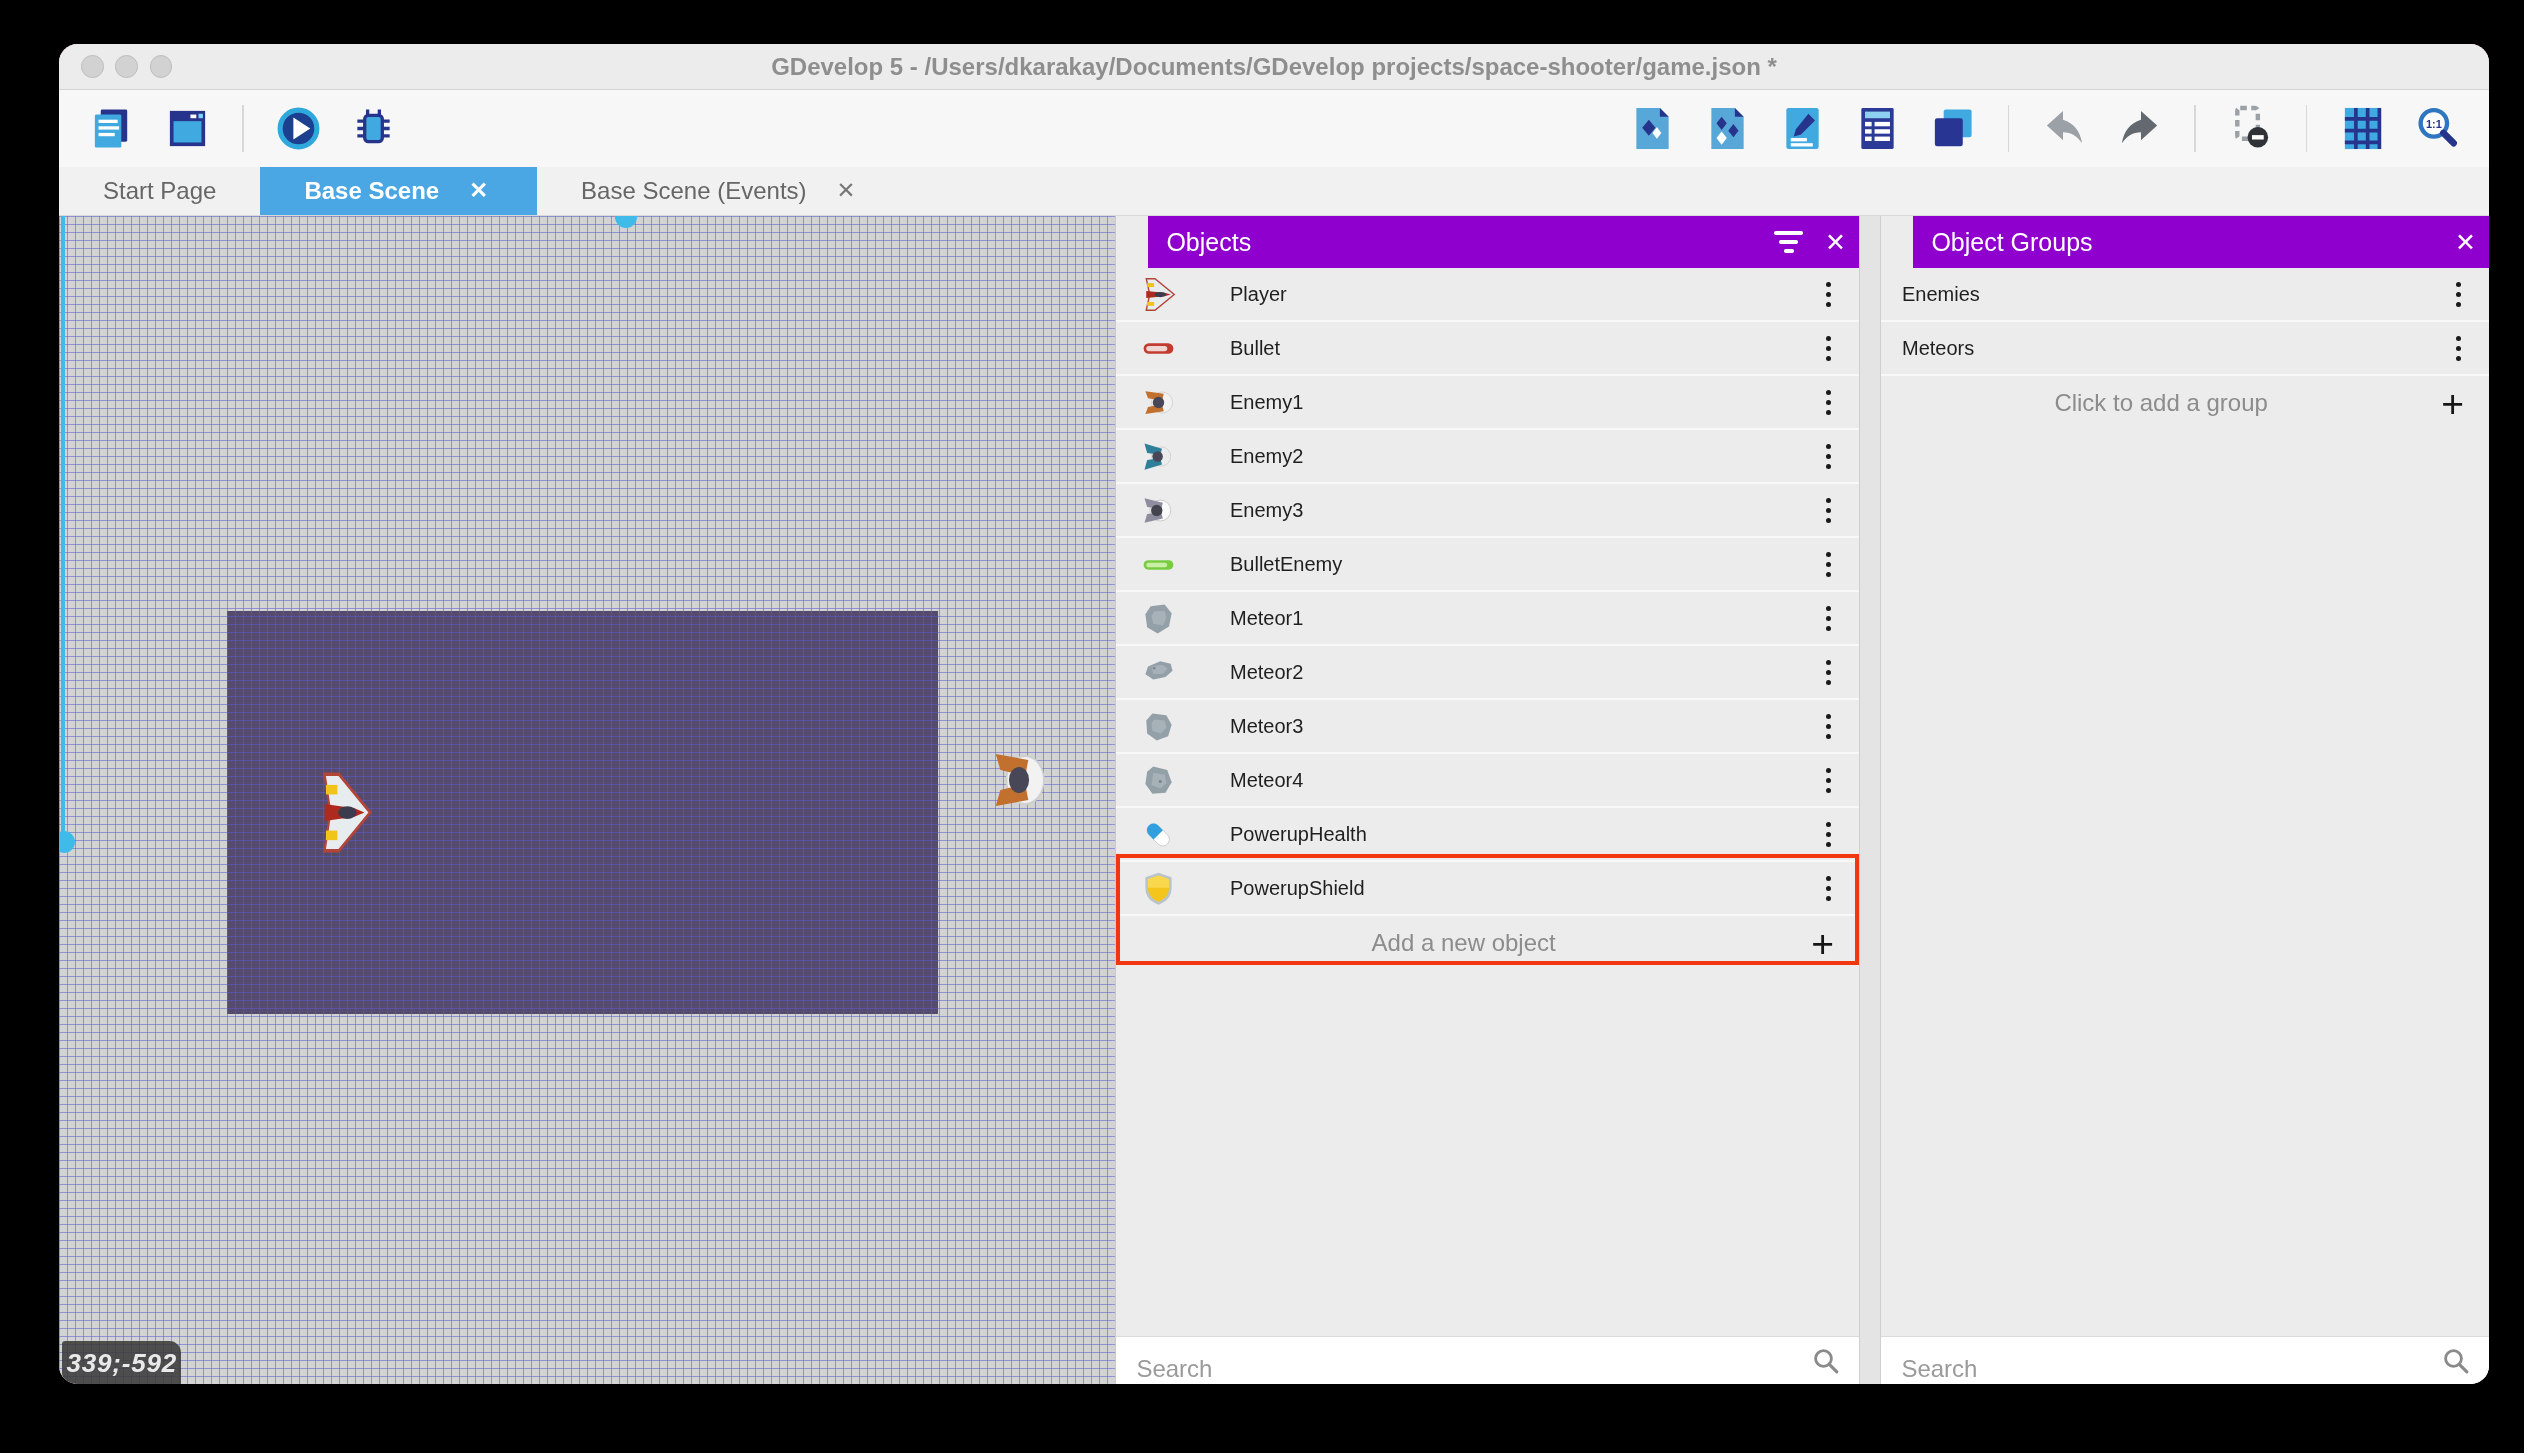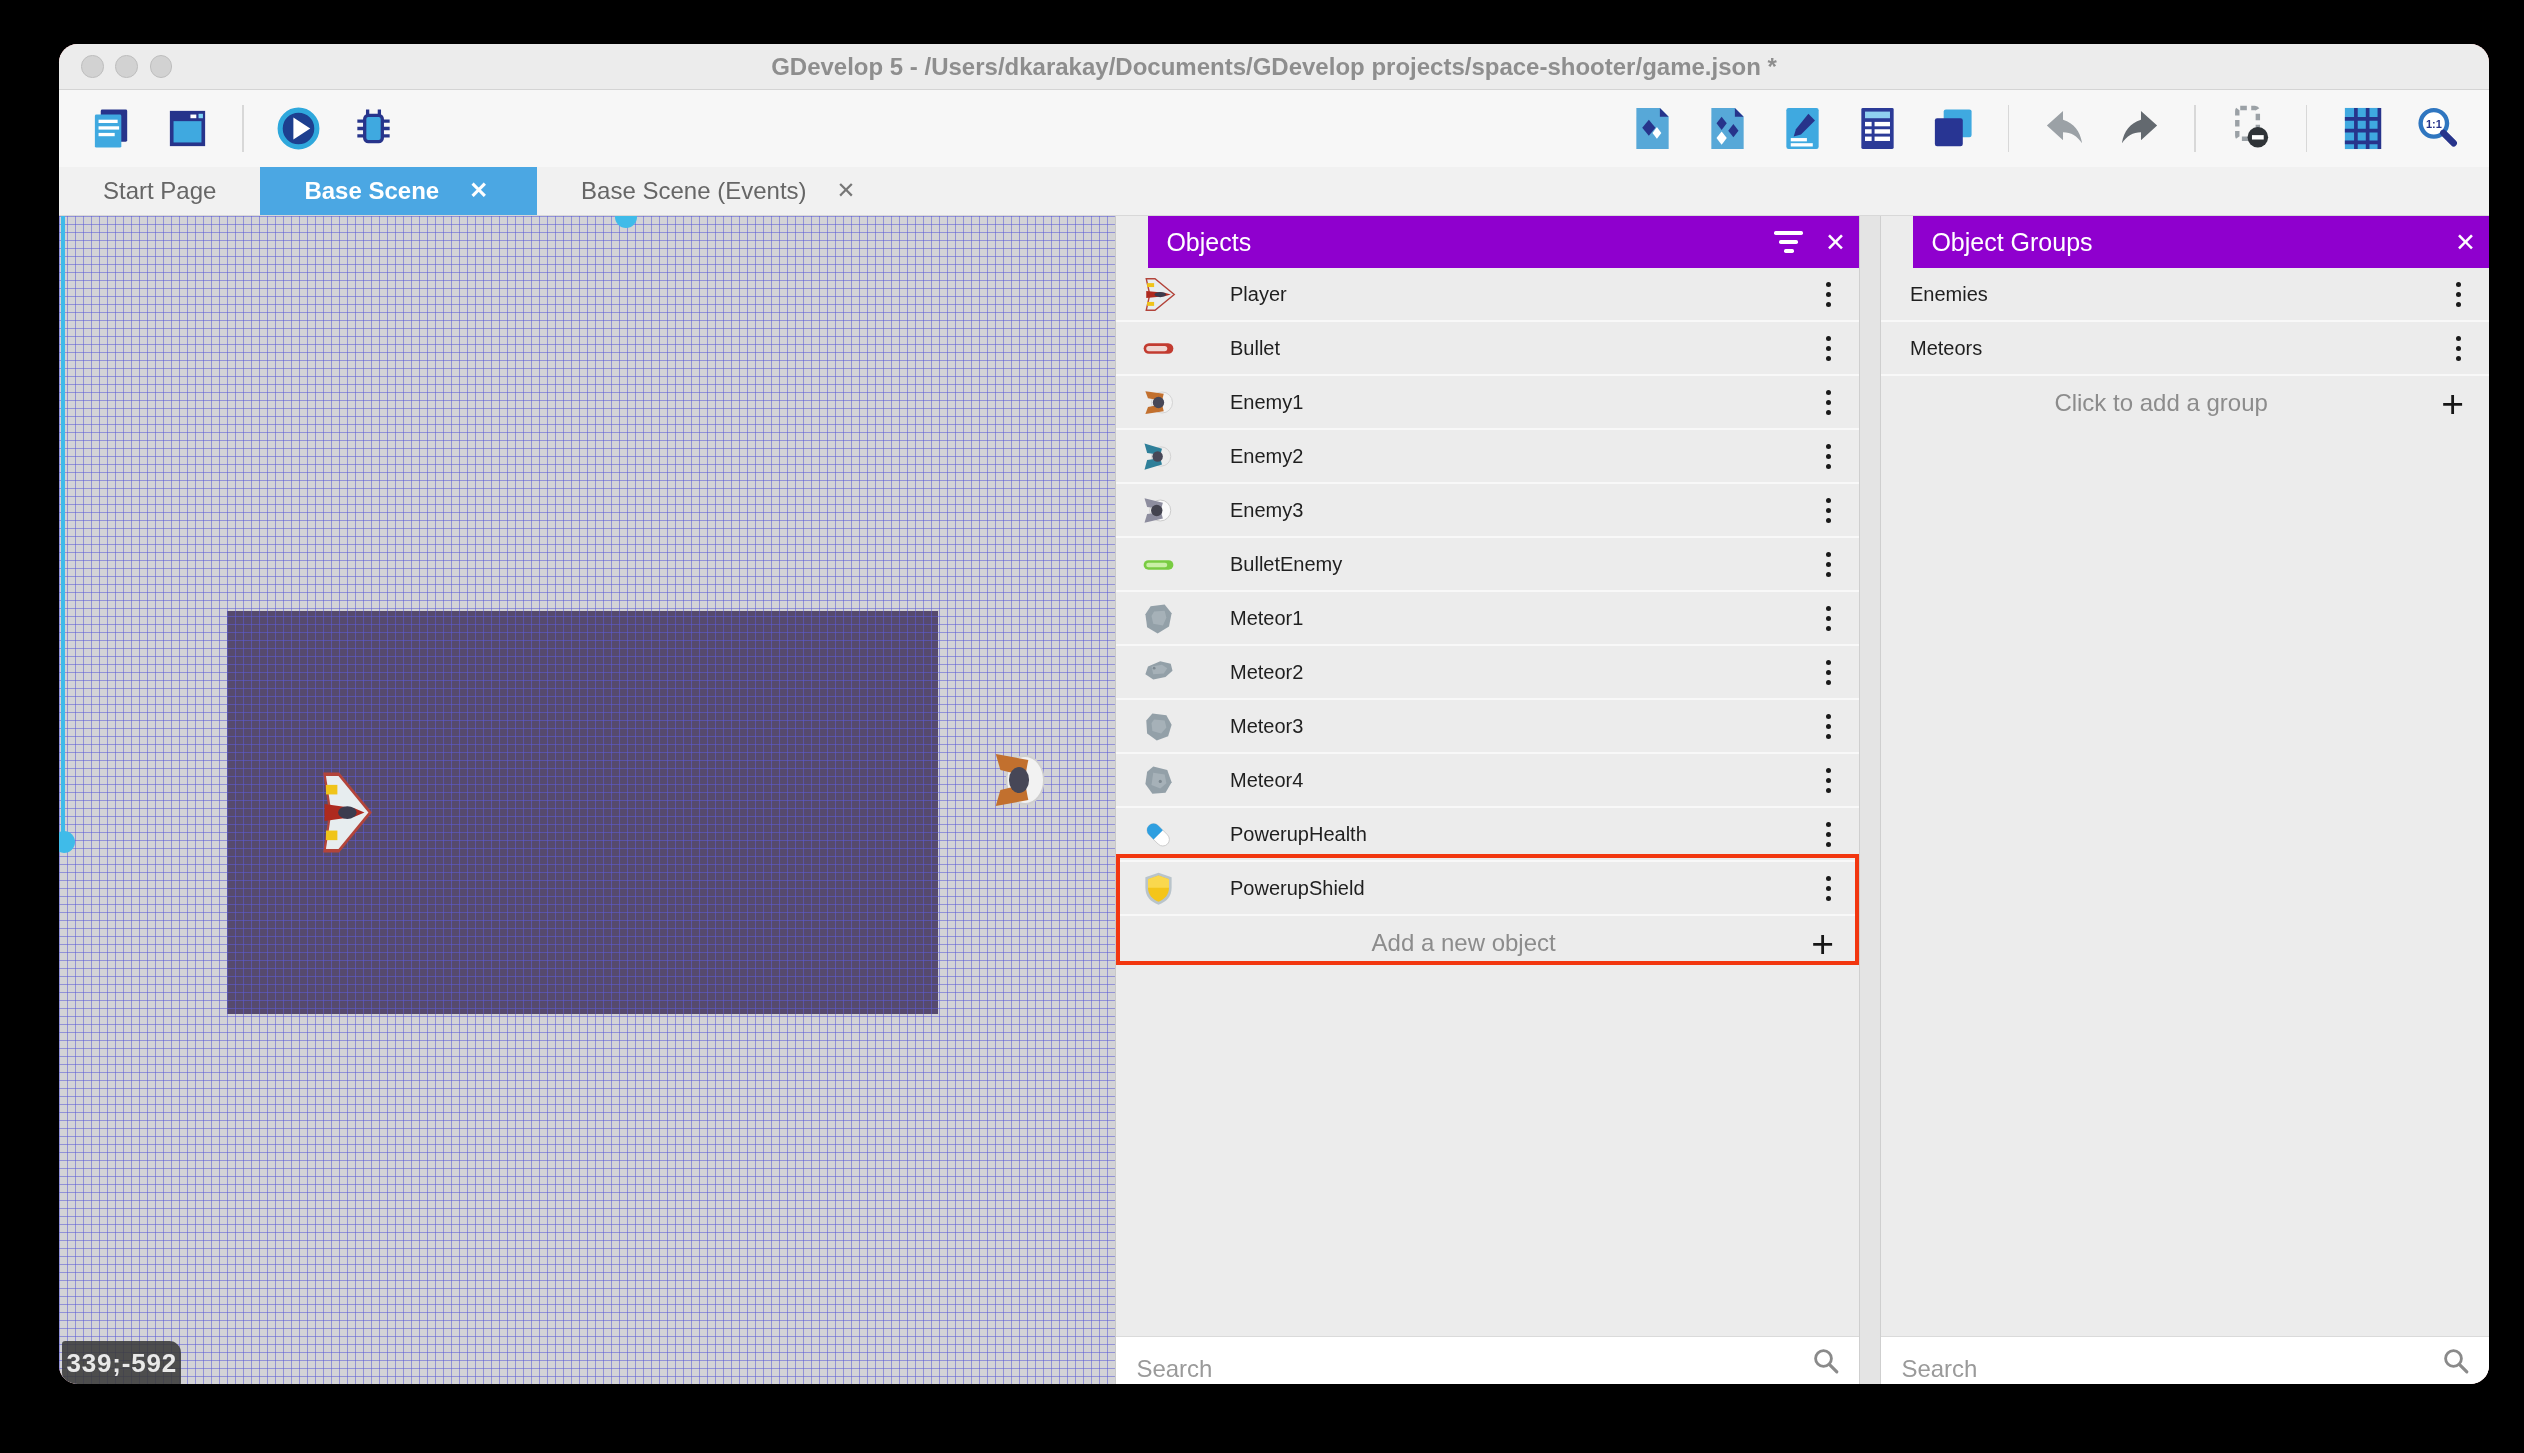--- a/index.html
+++ b/index.html
@@ -62,21 +62,21 @@
   .sprite svg{width:100%;height:100%;}
   .player-sprite{left:257px;top:554px;width:57px;height:85px;}
   .enemy-sprite{left:929px;top:524px;width:62px;height:80px;}
   .mask-line{position:absolute;left:1.7px;top:0;width:4.2px;height:626px;background:#3FBBE9;z-index:4;}
   .mask-dot-left{position:absolute;left:-5.9px;top:615px;width:22px;height:22px;border-radius:50%;background:#3FBBE9;z-index:4;}
   .mask-dot-top{position:absolute;left:556px;top:-10px;width:22px;height:22px;border-radius:50%;background:#3FBBE9;z-index:4;}
   .coord-badge{
     position:absolute;left:3.3px;top:1125px;width:119px;height:45px;z-index:5;
     background:rgba(58,58,58,0.88);border-radius:3.3px 11.7px 3.3px 13.4px;
     color:#E9E9E9;font-size:26px;font-weight:bold;
-    display:flex;align-items:center;justify-content:center;letter-spacing:0.8px;
+    display:flex;align-items:center;justify-content:center;letter-spacing:0.8px;font-style:italic;
   }
   
   .panel{display:flex;flex-direction:column;background:#ECECEC;position:relative;min-height:0;}
   .panel.objects{width:743px;flex:0 0 auto;border-left:0.8px solid #C9C9C9;}
   .panel.groups{flex:1 1 auto;}
   .panel-divider{width:20px;flex:0 0 auto;background:#E4E4E4;border-left:0.8px solid #CFCFCF;border-right:0.8px solid #CFCFCF;}
   .panel-header{
     height:52px;flex:0 0 auto;background:var(--purple);color:#fff;
     display:flex;align-items:center;margin-left:32px;
   }
@@ -90,21 +90,21 @@
   .close-x{font-size:25px;line-height:1;}
   .rows{flex:0 0 auto;}
   .row{
     height:54px;box-sizing:border-box;display:flex;align-items:center;
     background:#ECECEC;border-bottom:2.5px solid #F8F8F8;padding-left:25px;
   }
   .row .obj-icon{width:35px;height:35px;flex:0 0 auto;display:flex;align-items:center;justify-content:center;}
   .row .obj-icon svg{width:35px;height:35px;}
   .row .row-label{font-size:20px;color:#1F1F1F;margin-left:54px;flex:1 1 auto;}
   .panel.groups .row{padding-left:21px;}
-  .panel.groups .row .row-label{margin-left:8px;}
+  .panel.groups .row .row-label{margin-left:0;}
   .kebab{display:flex;flex-direction:column;gap:5px;margin-right:23.4px;padding:5px;background:none;border:none;}
   .kebab i{width:5px;height:5px;border-radius:50%;background:#1A1A1A;display:block;}
   .add-row{
     height:54px;flex:0 0 auto;display:flex;align-items:center;background:#ECECEC;justify-content:space-between;
   }
   .add-label{flex:1 1 auto;text-align:center;font-size:24px;color:#8C8C8C;}
   .plus{font-size:39px;color:#161616;font-weight:300;margin-right:25px;line-height:1;}
   .panel-fill{flex:1 1 auto;background:#ECECEC;}
   .searchbar{
     flex:0 0 auto;height:47px;background:#fff;border-top:0.8px solid #DADADA;

